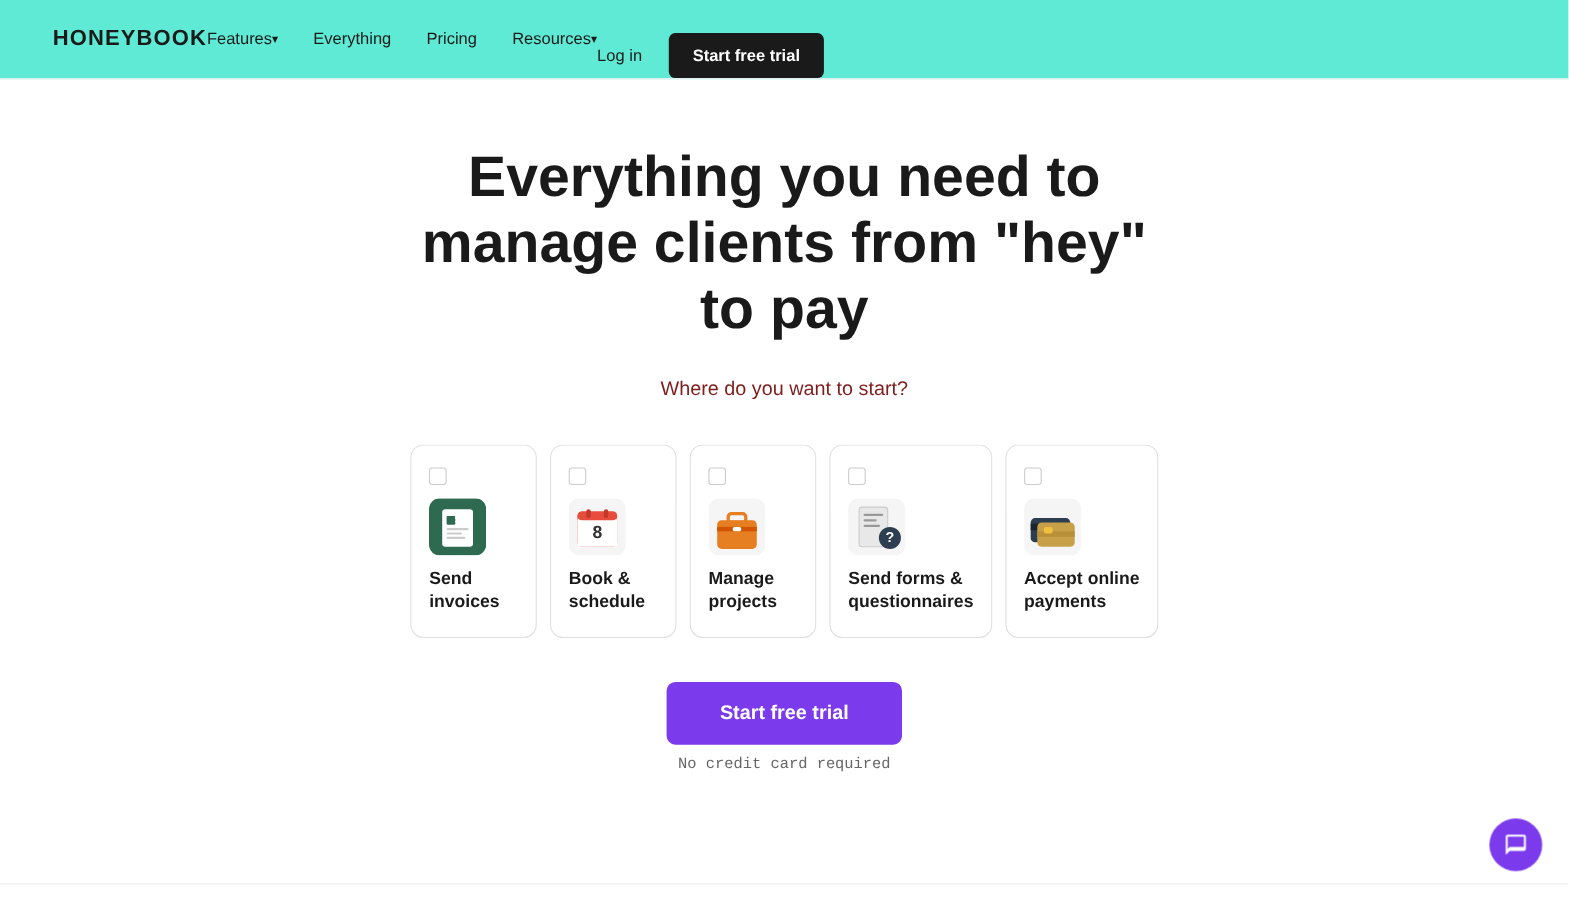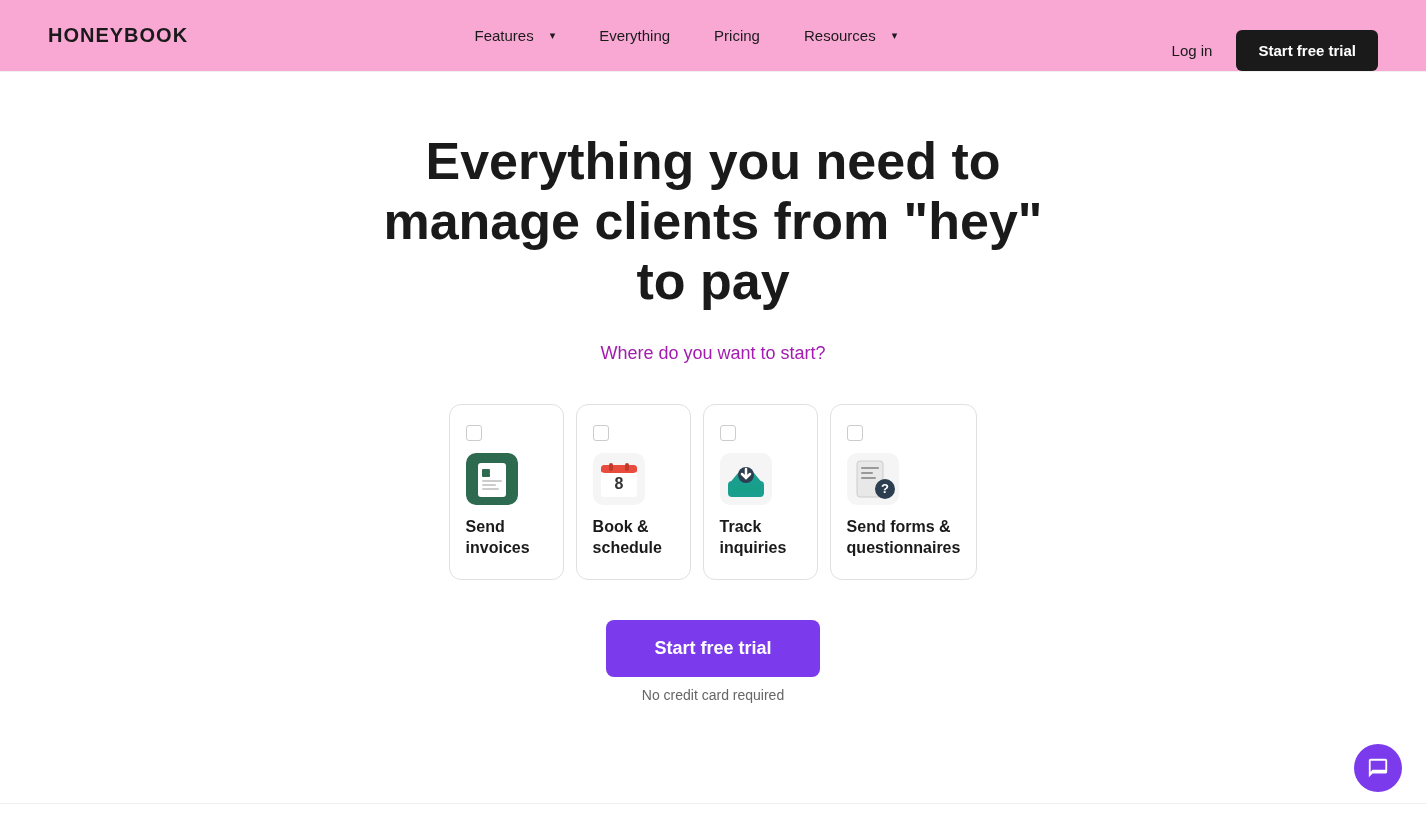--- a/index.html
+++ b/index.html
@@ -1,41 +1,41 @@
 <!DOCTYPE html>
 <html><head>
   <meta charset="utf-8">
   <style>
     * { box-sizing: border-box; margin: 0; padding: 0; }
     body { font-family: -apple-system, BlinkMacSystemFont, 'Segoe UI', Helvetica, Arial, sans-serif; background: #fff; color: #1a1a1a; }
 
     
     nav {
-      display: flex; align-items: center; justify-content: space-between;
+      display: flex; align-items: center; 
       padding: 0 48px; height: 72px; border-bottom: 1px solid #f0f0f0;
-      position: sticky; top: 0; background: #f9a8d4; z-index: 100;
+      position: sticky; top: 0; background: #5eead4; z-index: 100;
     }
     .nav-logo { font-size: 20px; font-weight: 900; letter-spacing: 1px; color: #1a1a1a; }
     .nav-links { display: flex; align-items: center; gap: 32px; }
     .nav-link {
       font-size: 15px; color: #1a1a1a; text-decoration: none; background: none;
-      border: none; cursor: pointer; display: flex; align-items: center; gap: 16px; margin-left: 12px;
+      border: none; cursor: pointer; display: flex; align-items: center; gap: 0;
     }
     .nav-link .chevron { font-size: 11px; }
     .nav-cta-group { display: flex; align-items: center; gap: 24px; margin-top: 30px; }
     .nav-login { font-size: 15px; color: #1a1a1a; background: none; border: none; cursor: pointer; }
     .nav-trial-btn {
       background: #1a1a1a; color: #fff; border: none; border-radius: 6px;
       padding: 12px 22px; font-size: 15px; font-weight: 600; cursor: pointer;
     }
 
     
     .hero { text-align: center; padding: 60px 48px 40px; }
     .hero-title { font-size: 52px; font-weight: 800; line-height: 1.15; max-width: 700px; margin: 0 auto 32px; }
-    .hero-subtitle { font-size: 18px; color: #a21caf; margin-bottom: 40px; }
+    .hero-subtitle { font-size: 18px; color: #7f1d1d; margin-bottom: 40px; }
 
     
     .cards-container {
       display: flex; justify-content: center; gap: 12px;
       padding: 0 40px; flex-wrap: nowrap; overflow-x: auto;
       max-width: 1380px; margin: 0 auto 40px;
     }
     .feature-card {
       border: 1.5px solid #e0e0e0; border-radius: 12px;
       padding: 20px 16px 20px; min-width: 115px; max-width: 135px;
@@ -57,21 +57,21 @@
     }
     .card-icon-wrap svg { width: 100%; height: 100%; }
 
     
     .cta-section { text-align: center; margin-bottom: 60px; }
     .cta-trial-btn {
       background: #7c3aed; color: #fff; border: none; border-radius: 8px;
       padding: 18px 48px; font-size: 18px; font-weight: 700; cursor: pointer;
       display: inline-block;
     }
-    .cta-note { font-size: 14px; color: #666; margin-top: 10px; }
+    .cta-note { font-size: 14px; color: #666; margin-top: 10px; font-family: Liberation Mono, monospace; }
 
     
     .stats-section {
       display: flex; justify-content: center; gap: 80px;
       padding: 60px 48px 80px; border-top: 1px solid #f0f0f0;
     }
 
     
     .chat-bubble {
       position: fixed; bottom: 24px; right: 24px;
@@ -141,55 +141,70 @@
           <rect x="16" y="10" width="4" height="8" rx="2" fill="#c0392b"></rect>
           <rect x="32" y="10" width="4" height="8" rx="2" fill="#c0392b"></rect>
 
           <text x="26" y="36" font-size="16" font-weight="900" fill="#333" text-anchor="middle">8</text>
         </svg>
       </div>
       <span class="card-label">Book &amp;<br>schedule</span>
     </div>
 
 
+
     <div class="feature-card">
       <div class="card-checkbox"></div>
       <div class="card-icon-wrap">
         <svg viewBox="0 0 52 52" xmlns="http://www.w3.org/2000/svg">
           <rect width="52" height="52" rx="8" fill="#f5f5f5"></rect>
 
-          <rect x="8" y="28" width="36" height="16" rx="4" fill="#1a9e8f"></rect>
-          <path d="M8 32 L18 20 L34 20 L44 32" fill="#1a9e8f"></path>
-          <rect x="12" y="32" width="28" height="8" rx="2" fill="#16a085" opacity="0.6"></rect>
-
-          <circle cx="26" cy="22" r="8" fill="#2c3e50"></circle>
-          <path d="M26 16 L26 24 M22 21 L26 25 L30 21" stroke="#fff" stroke-width="2.5" fill="none" stroke-linecap="round"></path>
-        </svg>
-      </div>
-      <span class="card-label">Track<br>inquiries</span>
-    </div>
-
+          <rect x="8" y="20" width="36" height="26" rx="4" fill="#e67e22"></rect>
+          <rect x="8" y="26" width="36" height="4" fill="#d35400"></rect>
+          <rect x="18" y="14" width="16" height="8" rx="3" fill="none" stroke="#e67e22" stroke-width="3"></rect>
+          <rect x="22" y="26" width="8" height="4" rx="2" fill="#fff"></rect>
+        </svg>
+      </div>
+      <span class="card-label">Manage<br>projects</span>
+    </div>
 
     <div class="feature-card" style="min-width:130px;max-width:150px;">
       <div class="card-checkbox"></div>
       <div class="card-icon-wrap">
         <svg viewBox="0 0 52 52" xmlns="http://www.w3.org/2000/svg">
           <rect width="52" height="52" rx="8" fill="#f5f5f5"></rect>
           <rect x="10" y="8" width="26" height="36" rx="3" fill="#e8e8e8" stroke="#ccc" stroke-width="1"></rect>
           <rect x="14" y="14" width="18" height="2" rx="1" fill="#999"></rect>
           <rect x="14" y="19" width="12" height="2" rx="1" fill="#999"></rect>
           <rect x="14" y="24" width="15" height="2" rx="1" fill="#999"></rect>
 
           <circle cx="38" cy="36" r="10" fill="#2c3e50"></circle>
           <text x="38" y="40" font-size="13" font-weight="bold" fill="#fff" text-anchor="middle">?</text>
         </svg>
       </div>
       <span class="card-label">Send forms &amp;<br>questionnaires</span>
     </div>
 
+    <div class="feature-card" style="min-width:130px;max-width:150px;">
+      <div class="card-checkbox"></div>
+      <div class="card-icon-wrap">
+        <svg viewBox="0 0 52 52" xmlns="http://www.w3.org/2000/svg">
+          <rect width="52" height="52" rx="8" fill="#f5f5f5"></rect>
+
+          <rect x="6" y="18" width="36" height="22" rx="4" fill="#2c3e50"></rect>
+          <rect x="6" y="23" width="36" height="6" fill="#1a252f"></rect>
+
+          <rect x="12" y="22" width="34" height="22" rx="4" fill="#c8a04a"></rect>
+          <rect x="12" y="30" width="34" height="5" fill="#b8903a"></rect>
+
+          <rect x="18" y="26" width="8" height="6" rx="2" fill="#f0c040"></rect>
+        </svg>
+      </div>
+      <span class="card-label">Accept online<br>payments</span>
+    </div>
 
 
   </div>
 
   <div class="cta-section">
     <button class="cta-trial-btn">Start free trial</button>
     <p class="cta-note">No credit card required</p>
   </div>
 </section>
 

